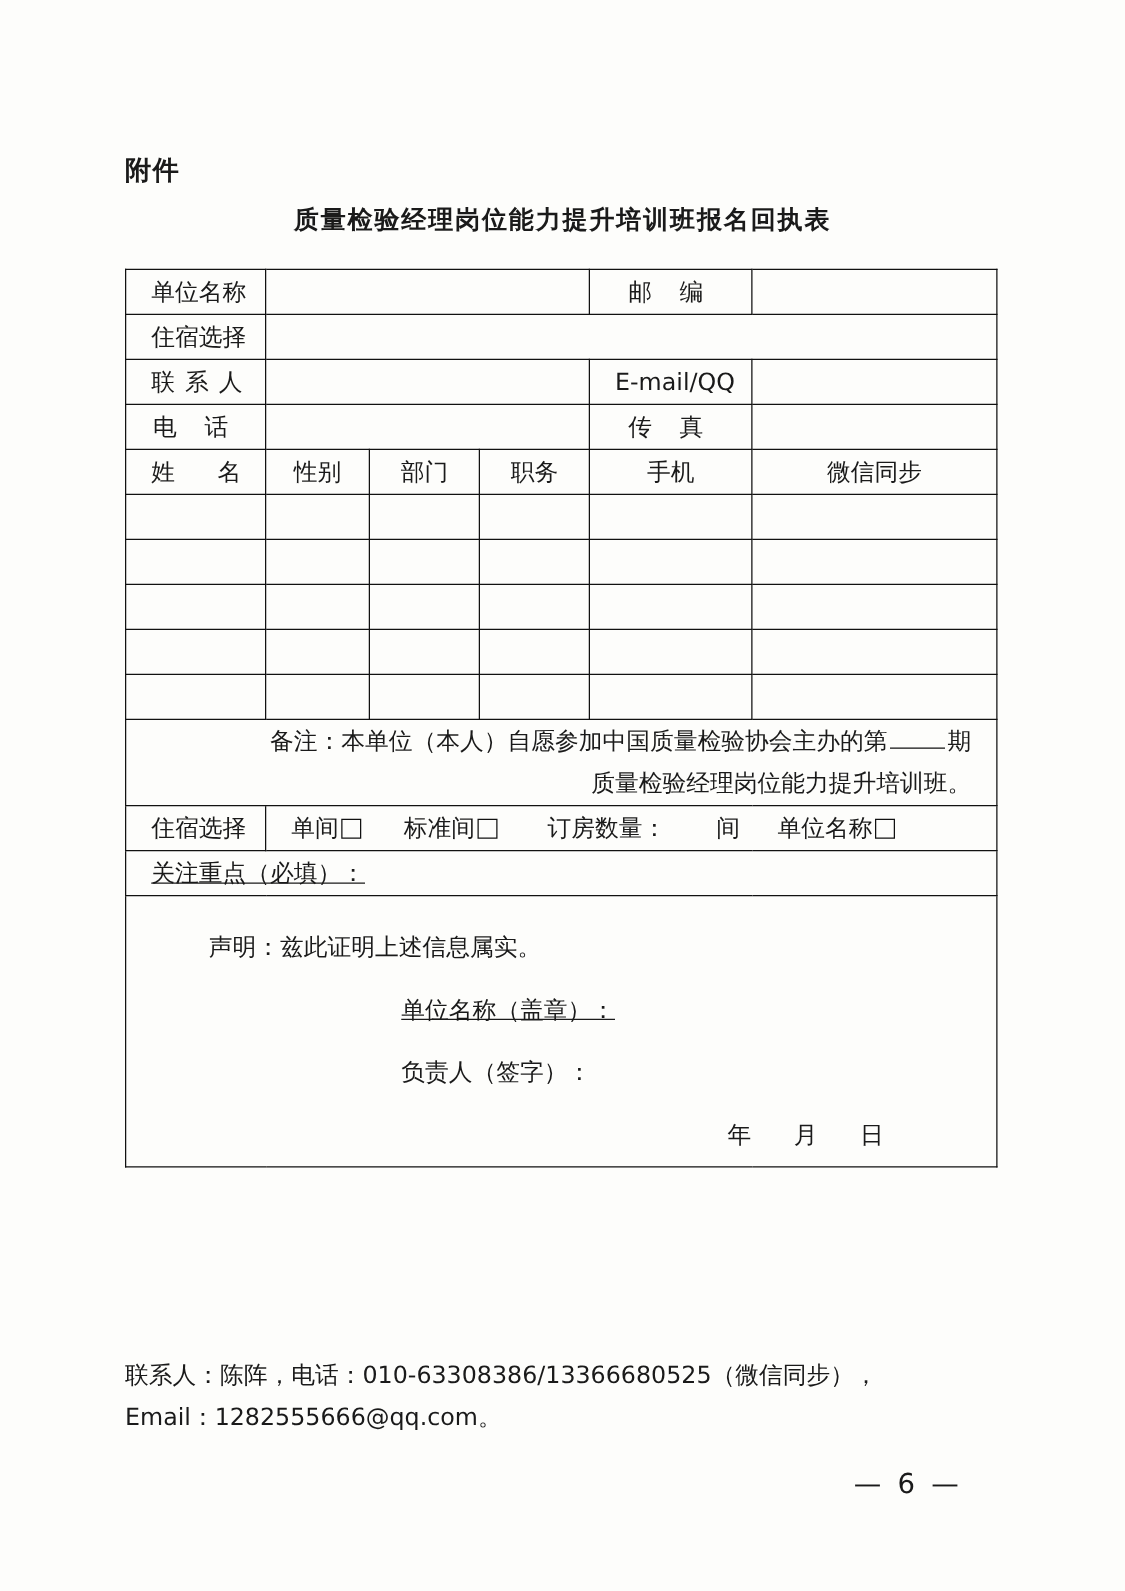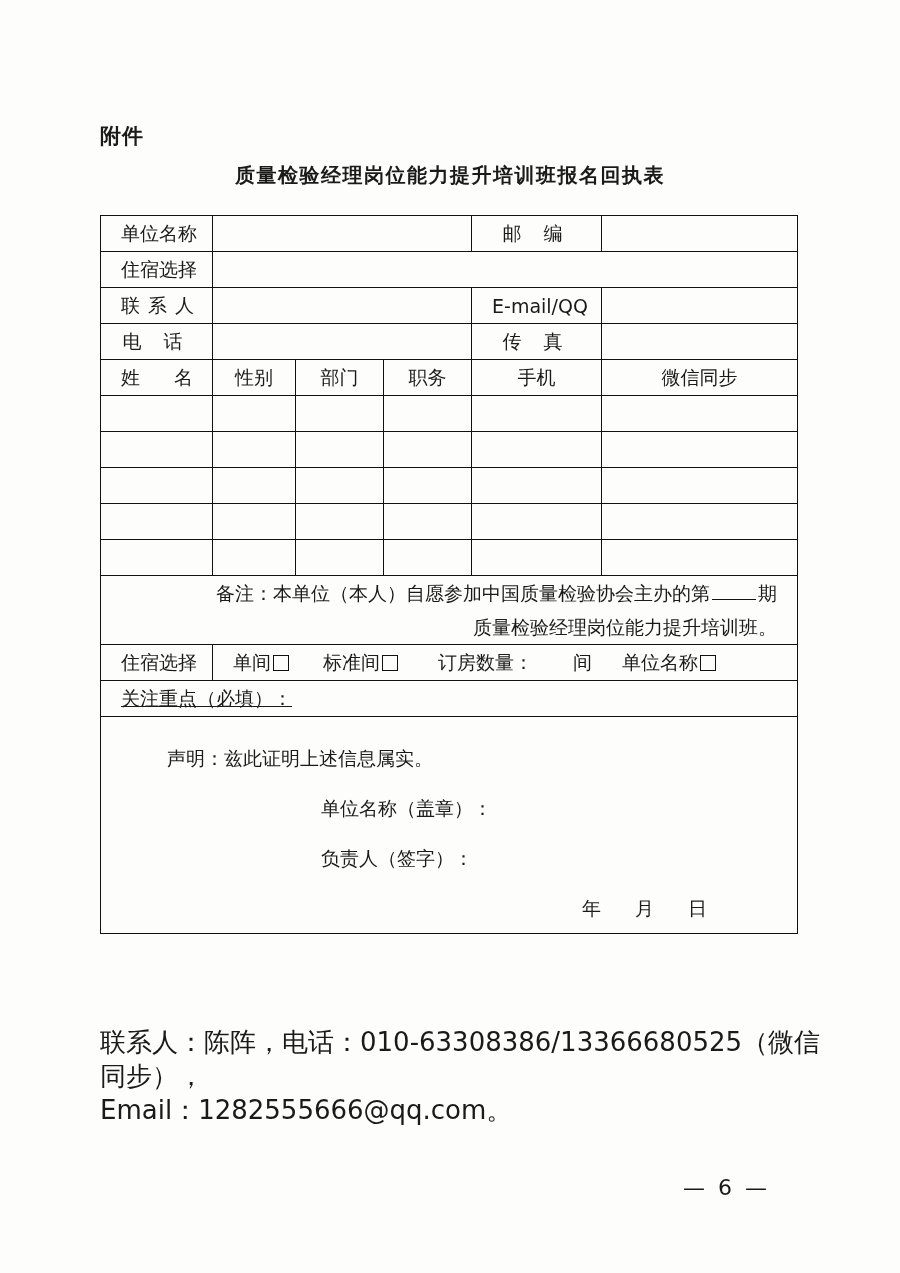--- a/index.html
+++ b/index.html
@@ -116,33 +116,33 @@
     height: 210px;
     vertical-align: top;
     font-size: 19px;
     padding: 0;
   }
   .declare-inner {
     padding: 16px 10px 0 10px;
     line-height: 50px;
   }
   .declare-line1 { padding-left: 36px; }
-  .declare-line2 { padding-left: 190px; }
+  .declare-line2 { padding-left: 190px; text-decoration: underline; }
   .declare-line3 { padding-left: 190px; }
   .declare-date {
     padding-left: 0;
     text-align: right;
     padding-right: 60px;
   }
   .declare-date .dsp { display:inline-block; width: 34px; }
   .contact {
     position: absolute;
     left: 100px;
-    top: 1025px;
-    font-size: 26px;
+    top: 1083px;
+    font-size: 19px;
     line-height: 34px;
     width: 740px;
   }
   .page-number {
     position: absolute;
     left: 0;
     top: 1175px;
     width: 770px;
     text-align: right;
     font-size: 22px;

